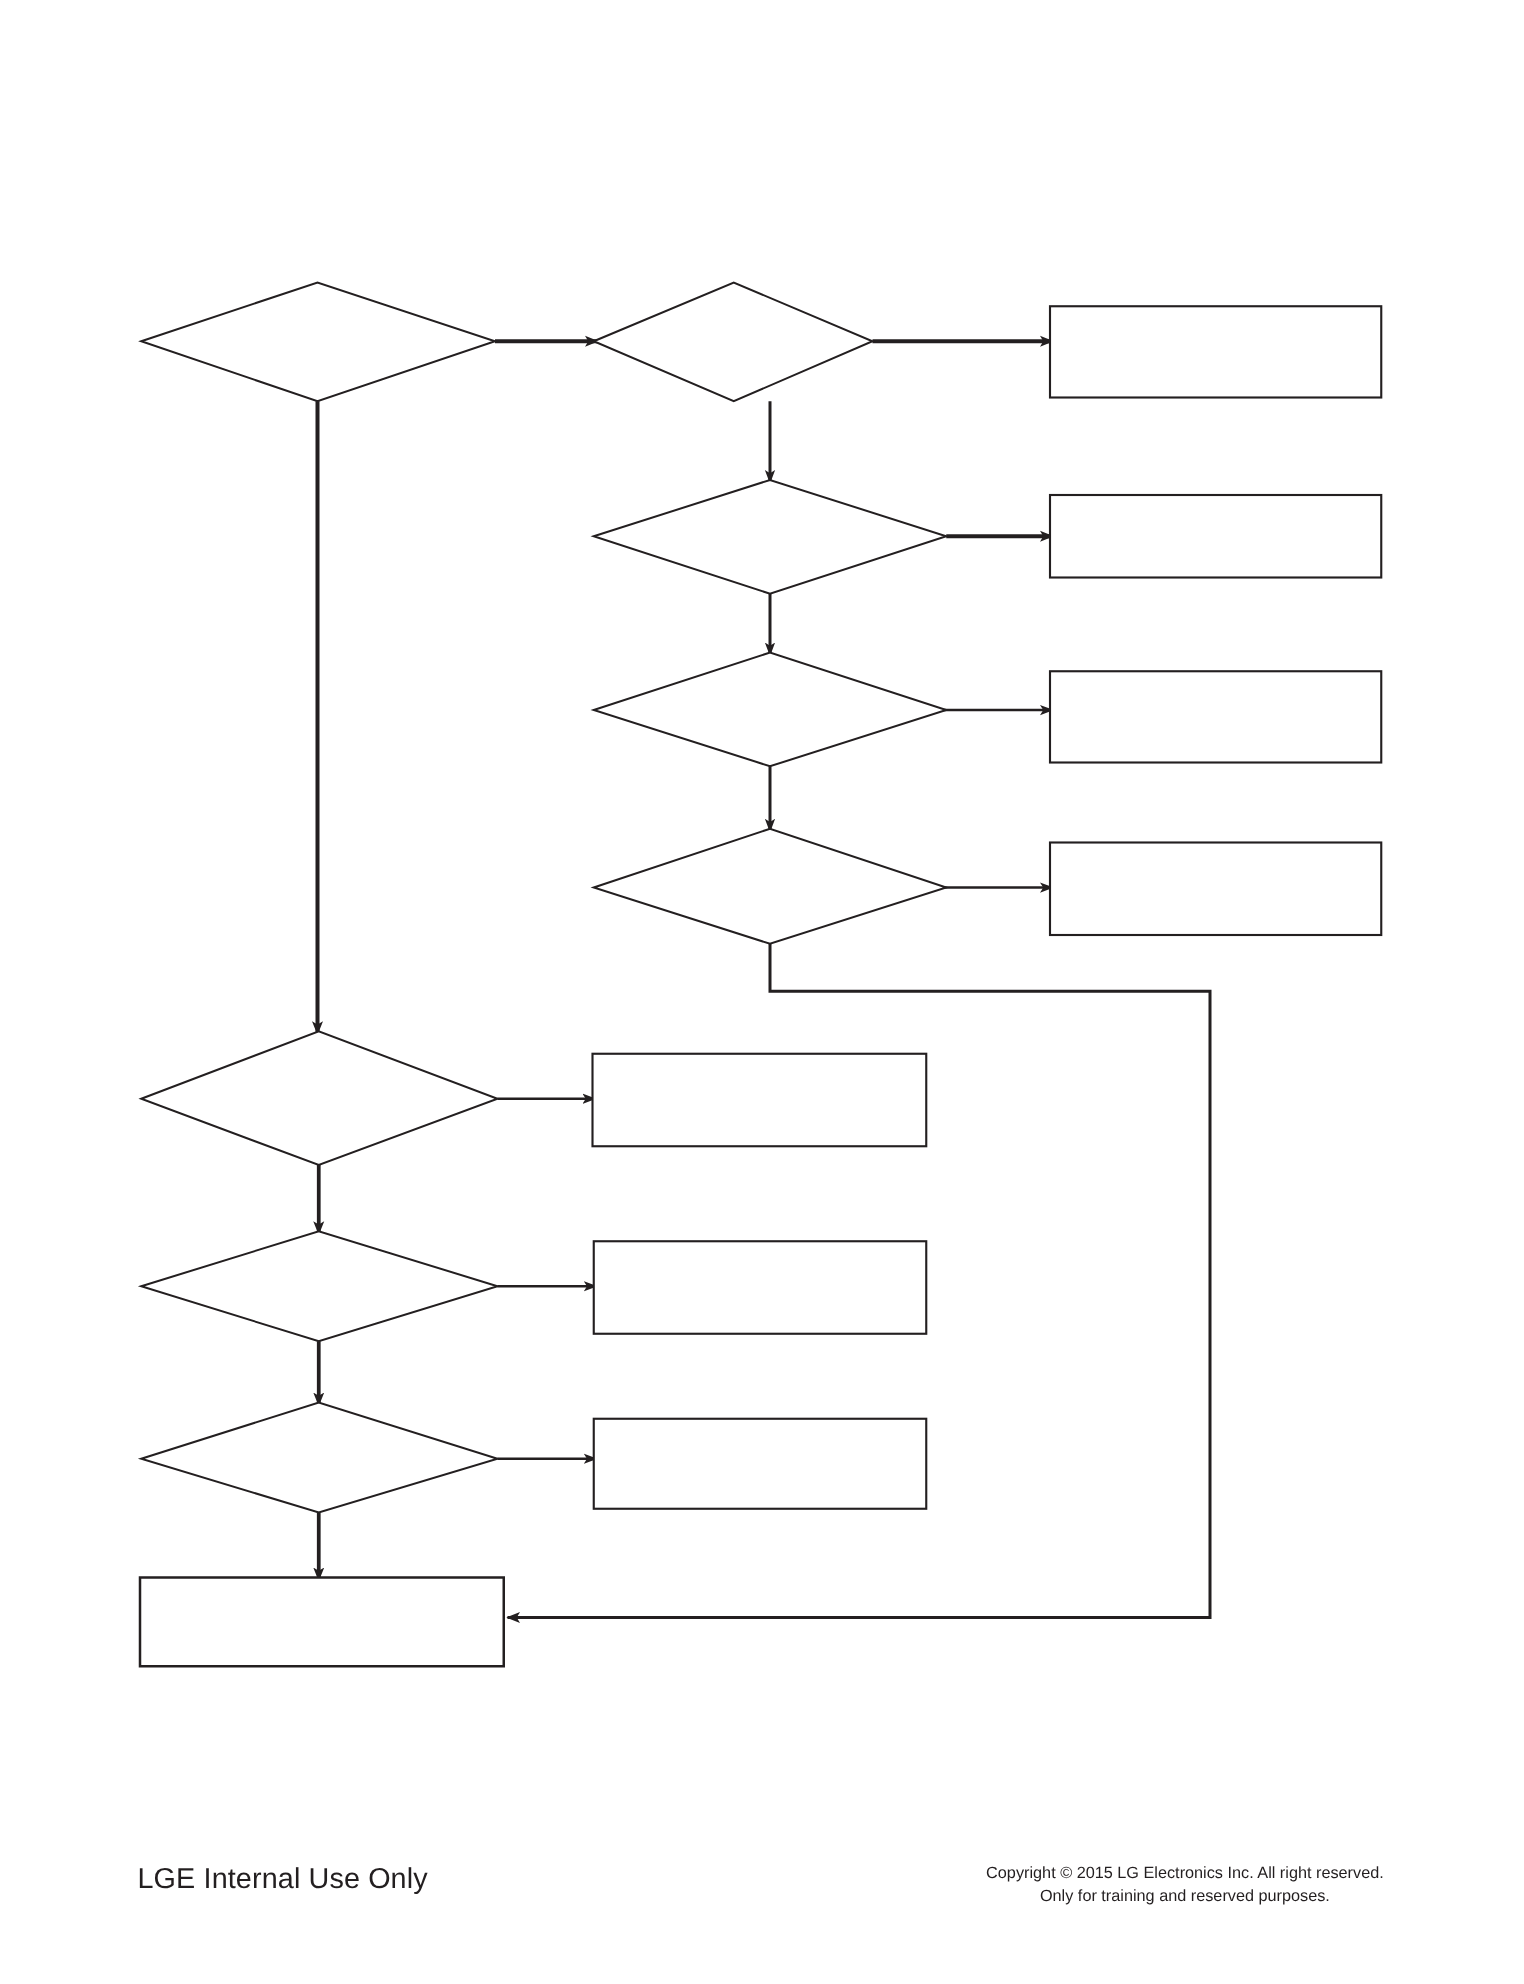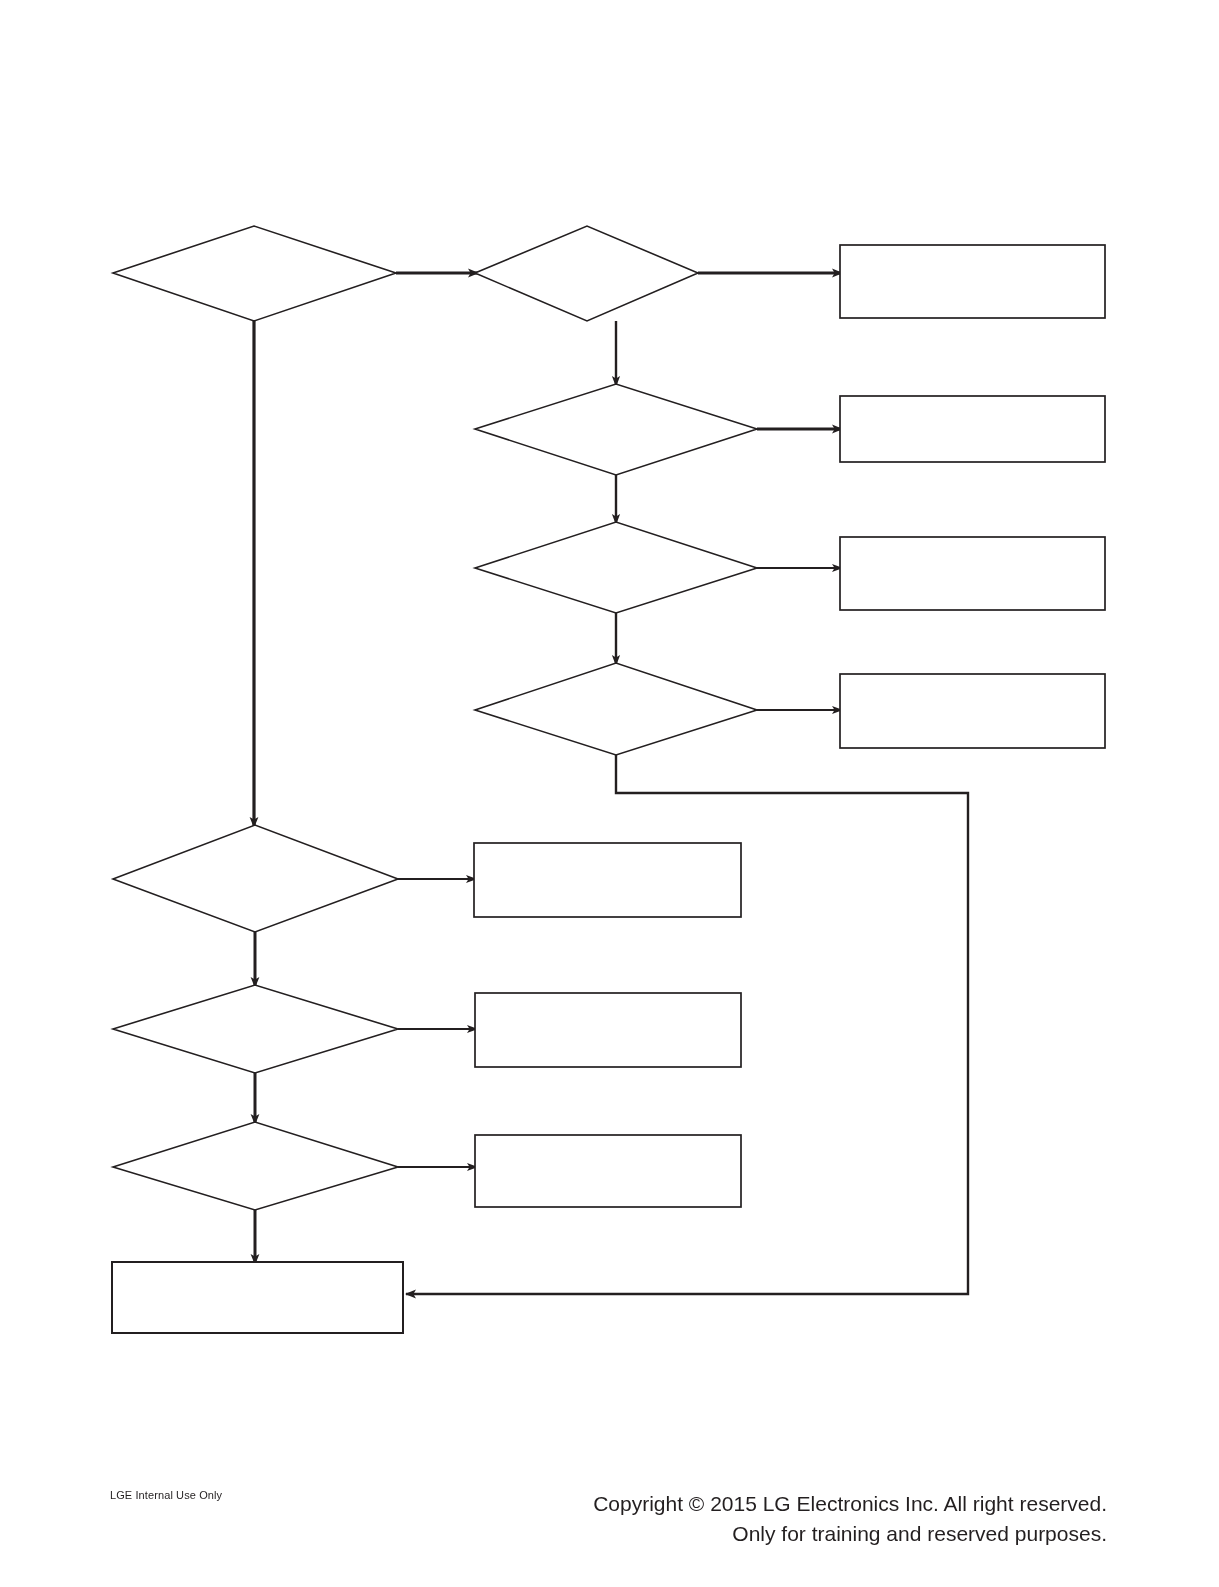--- a/index.html
+++ b/index.html
@@ -32,31 +32,31 @@
     position: absolute;
     bottom: 0;
     left: 0;
     width: 1219px;
     height: 120px;
   }
   .footer-left {
     position: absolute;
     left: 110px;
     top: 22px;
-    font-size: 11px;
+    font-size: 23px;
     color: #231f20;
     letter-spacing: 0.1px;
     white-space: nowrap;
   }
   .footer-right {
     position: absolute;
     right: 112px;
     top: 22px;
-    text-align: right;
-    font-size: 21px;
+    text-align: center;
+    font-size: 13px;
     color: #231f20;
     line-height: 1.45;
     white-space: nowrap;
   }
   .footer-right div { display: block; }
 </style>
 </head>
 <body>
 
 <div id="page">

